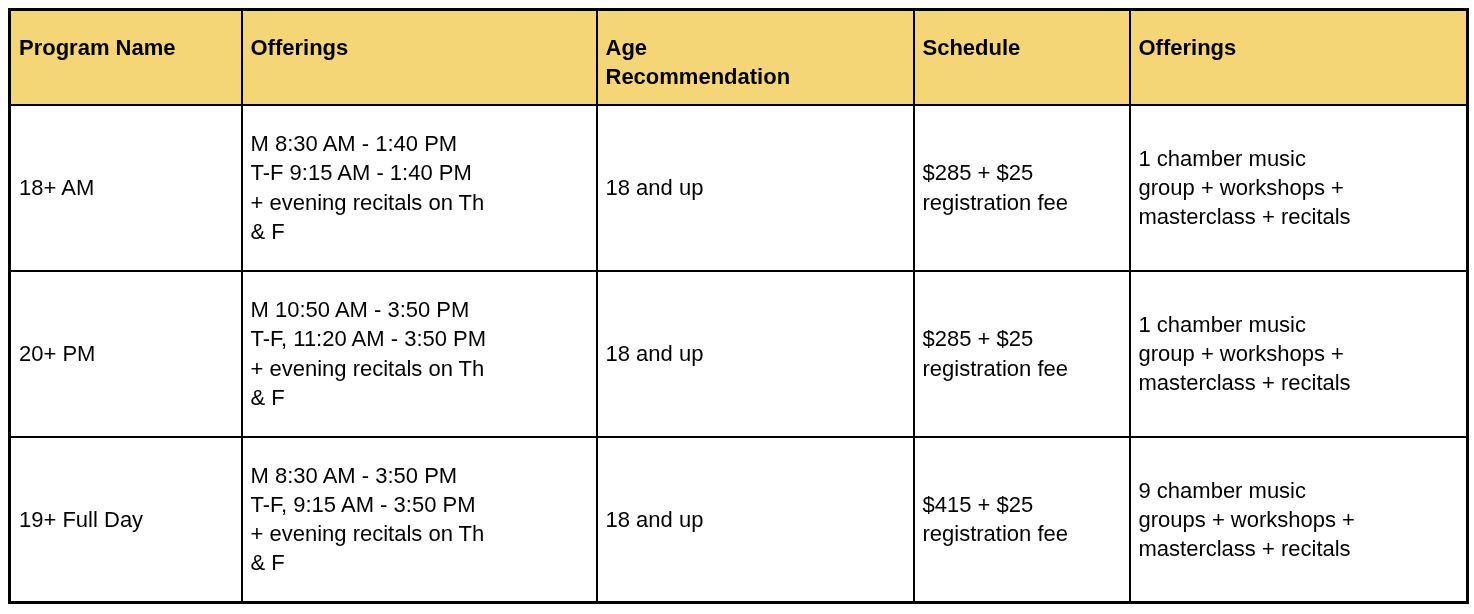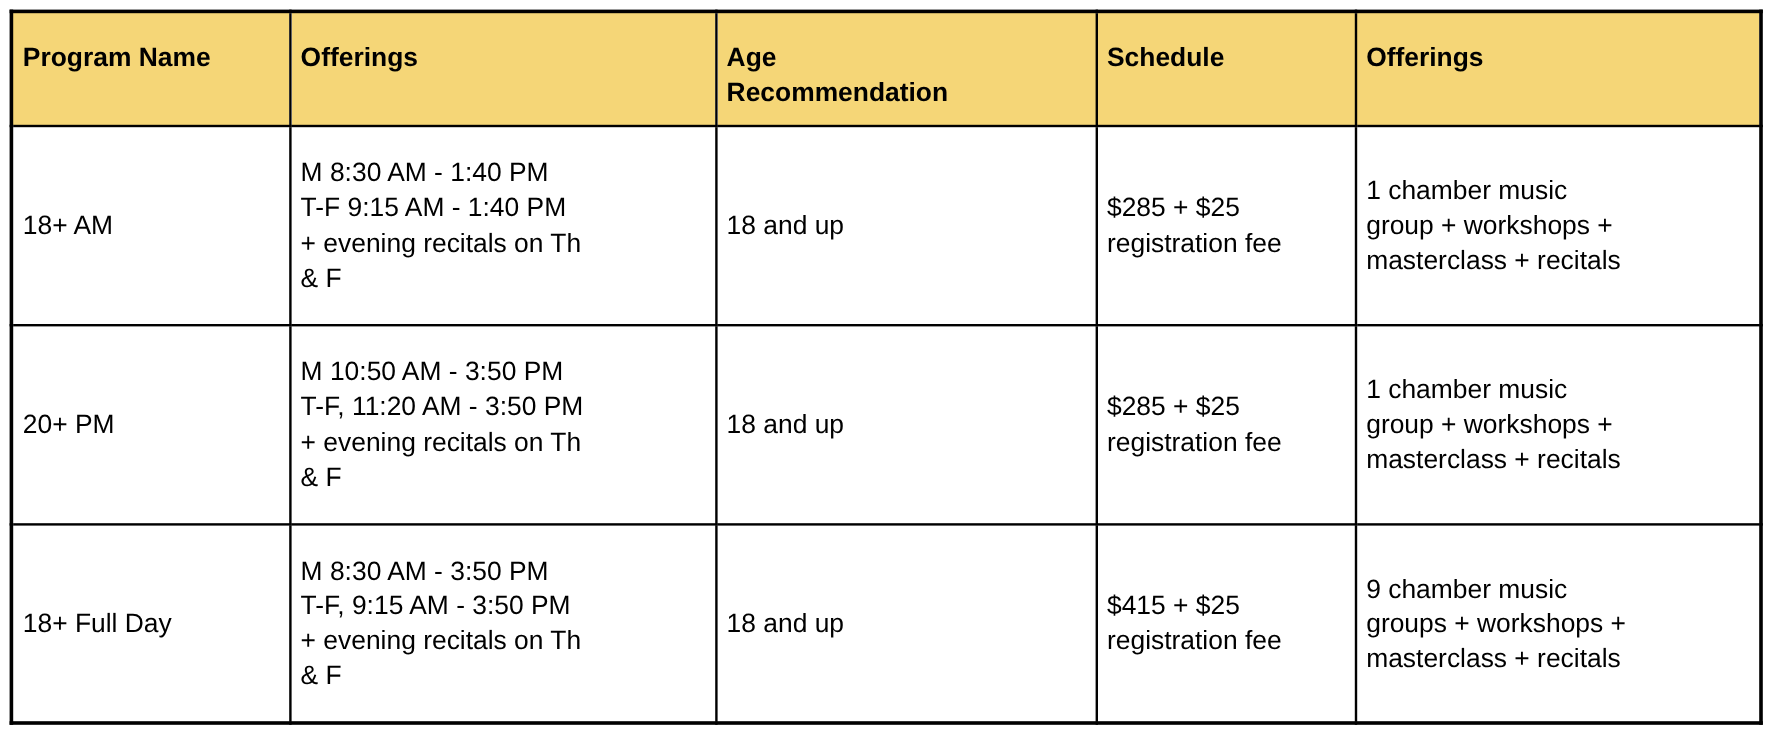--- a/index.html
+++ b/index.html
@@ -95,21 +95,21 @@
 + evening recitals on Th
 &amp; F</td>
         <td>18 and up</td>
         <td>$285 + $25
 registration fee</td>
         <td>1 chamber music
 group + workshops +
 masterclass + recitals</td>
       </tr>
       <tr>
-        <td>18+ Full Day</td>
+        <td>19+ Full Day</td>
         <td>M 8:30 AM - 3:50 PM
 T-F, 9:15 AM - 3:50 PM
 + evening recitals on Th
 &amp; F</td>
         <td>18 and up</td>
         <td>$415 + $25
 registration fee</td>
         <td>9 chamber music
 groups + workshops +
 masterclass + recitals</td>

